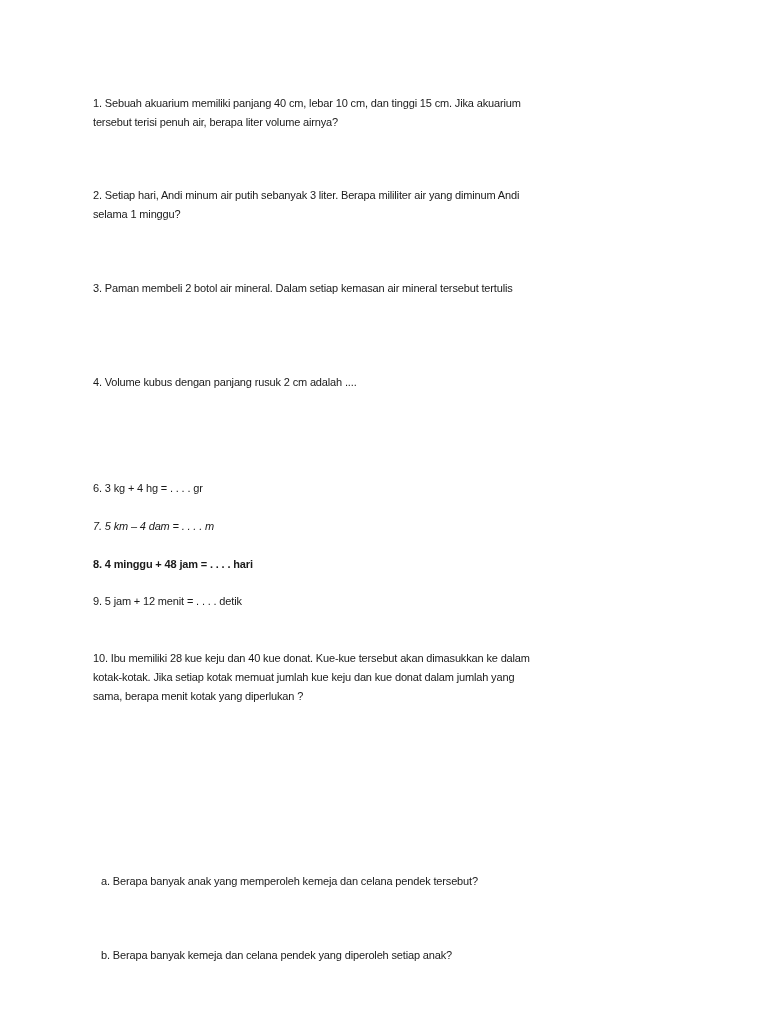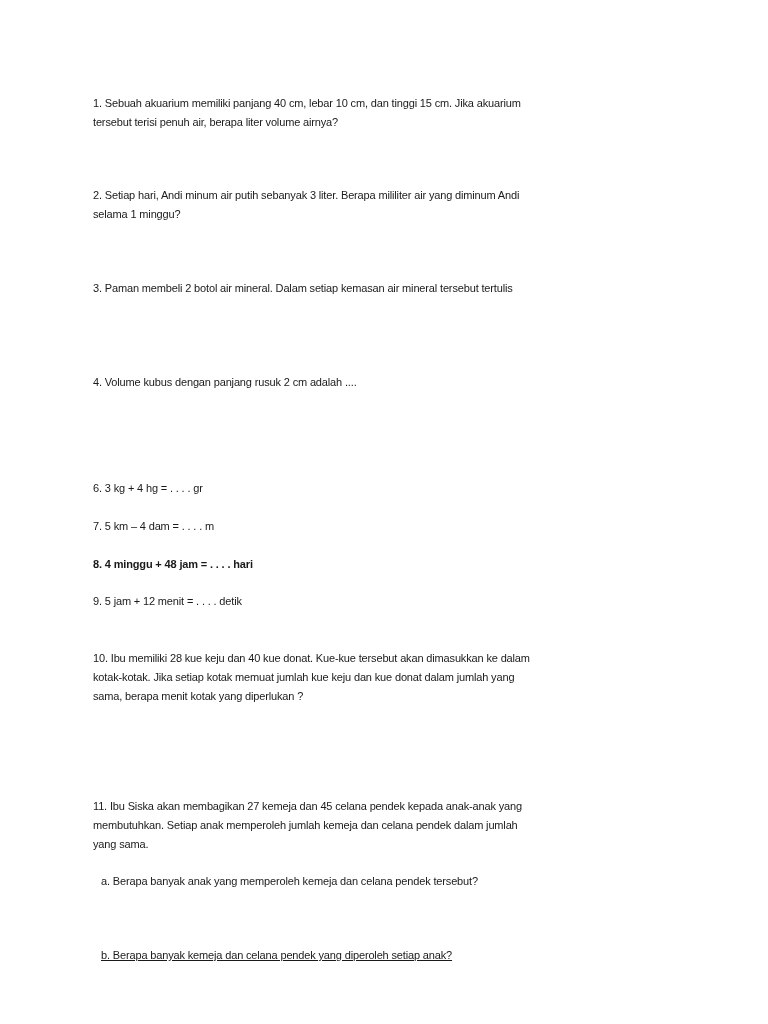--- a/index.html
+++ b/index.html
@@ -54,45 +54,40 @@
 
   <div class="block" style="top:373px;">
     <span class="line">4. Volume kubus dengan panjang rusuk 2 cm adalah ....</span>
   </div>
 
 
   <div class="block" style="top:479px;">
     <span class="line">6. 3 kg + 4 hg = . . . . gr</span>
   </div>
 
-  <div class="block" style="top:517px;">
+  <div class="block" style="top:517px;font-style:italic;">
     <span class="line">7. 5 km – 4 dam = . . . . m</span>
   </div>
 
   <div class="block" style="top:555px;font-weight:bold;">
     <span class="line">8. 4 minggu + 48 jam = . . . . hari</span>
   </div>
 
   <div class="block" style="top:592px;">
     <span class="line">9. 5 jam + 12 menit = . . . . detik</span>
   </div>
 
   <div class="block" style="top:649px;">
     <span class="line">10. Ibu memiliki 28 kue keju dan 40 kue donat. Kue-kue tersebut akan dimasukkan ke dalam</span>
     <span class="line">kotak-kotak. Jika setiap kotak memuat jumlah kue keju dan kue donat dalam jumlah yang</span>
     <span class="line">sama, berapa menit kotak yang diperlukan ?</span>
   </div>
 
-  <div class="block" style="top:797px;">
-    <span class="line">11. Ibu Siska akan membagikan 27 kemeja dan 45 celana pendek kepada anak-anak yang</span>
-    <span class="line">membutuhkan. Setiap anak memperoleh jumlah kemeja dan celana pendek dalam jumlah</span>
-    <span class="line">yang sama.</span>
-  </div>
 
   <div class="block sub" style="top:872px;">
     <span class="line">a. Berapa banyak anak yang memperoleh kemeja dan celana pendek tersebut?</span>
   </div>
 
-  <div class="block sub" style="top:946px;text-decoration:underline;">
+  <div class="block sub" style="top:946px;">
     <span class="line">b. Berapa banyak kemeja dan celana pendek yang diperoleh setiap anak?</span>
   </div>
 
 </div>
 
 </body></html>

